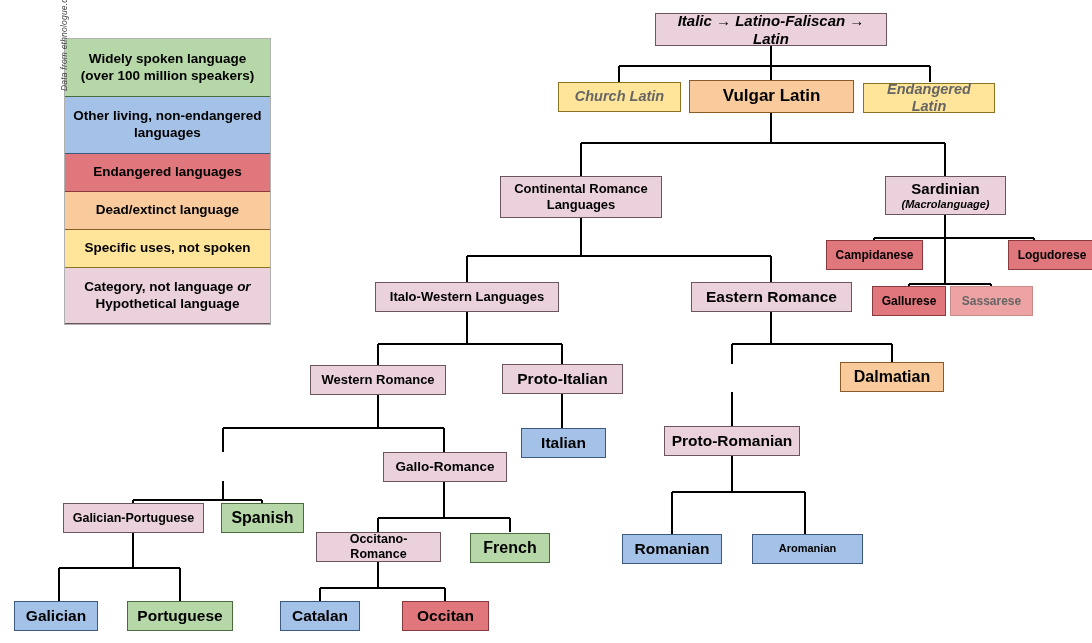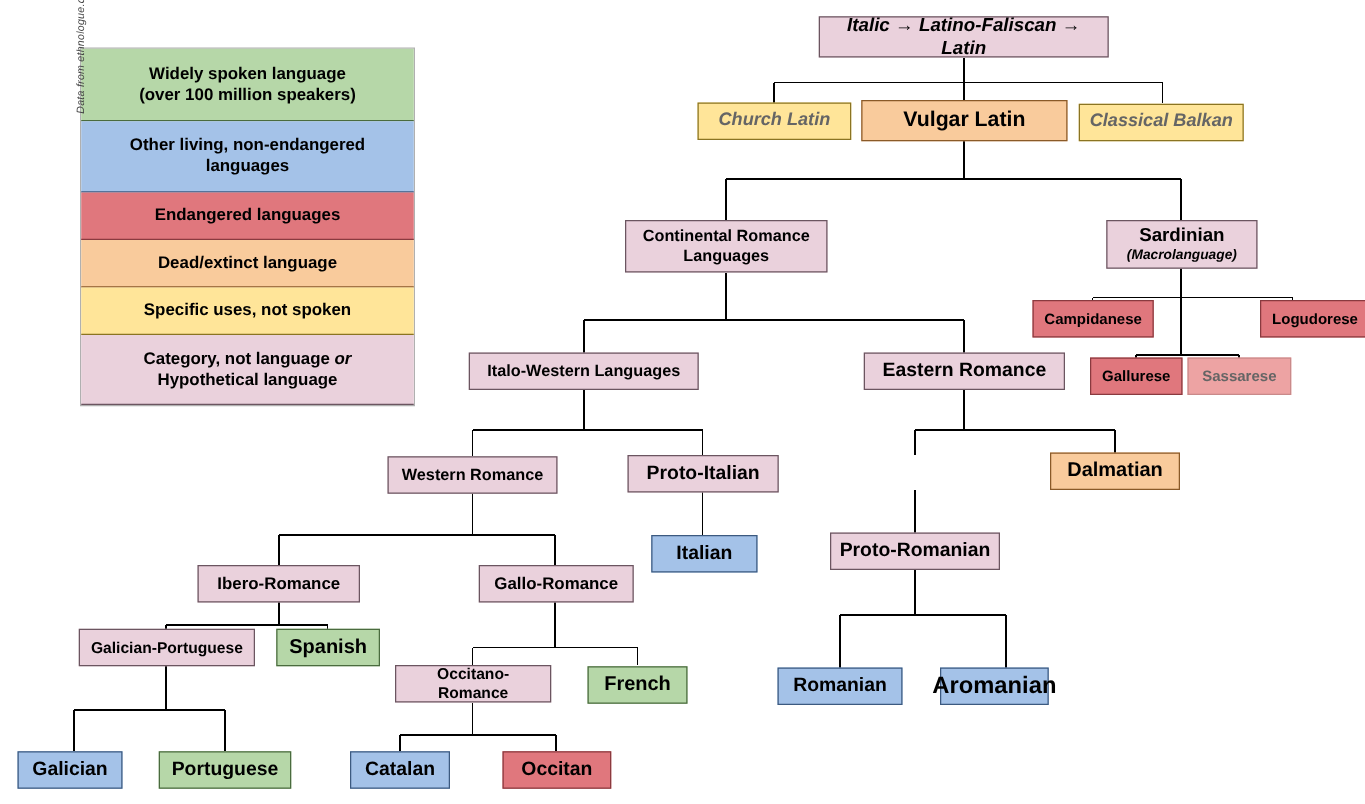--- a/index.html
+++ b/index.html
@@ -14,21 +14,21 @@
     background: #ffffff;
     font-family: "Liberation Sans", sans-serif;
     overflow: hidden;
   }
 
   
   #legend {
     position: absolute;
     left: 64px;
     top: 38px;
-    width: 268px;
+    width: 207px;
     border: 1px solid #b0b0b0;
     box-sizing: border-box;
   }
   .legend-row {
     box-sizing: border-box;
     border-bottom: 1px solid #b7b7b7;
     display: flex;
     align-items: center;
     justify-content: center;
     text-align: center;
@@ -208,21 +208,21 @@
       <span>Italic → Latino-Faliscan → Latin</span>
     </div>
 
     <div class="node c-yellow t-ital t-gray" style="left:558px;top:82px;width:123px;height:30px;font-size:14.5px">
       <span>Church Latin</span>
     </div>
     <div class="node c-orange t-bold" style="left:689px;top:80px;width:165px;height:33px;font-size:17px">
       <span>Vulgar Latin</span>
     </div>
     <div class="node c-yellow t-ital t-gray" style="left:863px;top:83px;width:132px;height:29px;font-size:14.5px">
-      <span>Classical Balkan</span>
+      <span>Endangered Latin</span>
     </div>
 
     <div class="node c-pink t-reg" style="left:500px;top:176px;width:162px;height:42px;font-size:13px;white-space:pre-line">
       <span>Continental Romance
 Languages</span>
     </div>
     <div class="node c-pink" style="left:885px;top:176px;width:121px;height:39px;">
       <span class="t-bold" style="font-size:15px">Sardinian</span>
       <span class="sub">(Macrolanguage)</span>
     </div>
@@ -256,23 +256,20 @@
     <div class="node c-orange t-bold" style="left:840px;top:362px;width:104px;height:30px;font-size:16px">
       <span>Dalmatian</span>
     </div>
 
     <div class="node c-blue t-bold" style="left:521px;top:428px;width:85px;height:28px;font-size:15.5px">
       <span>Italian</span>
     </div>
     <div class="node c-pink t-bold" style="left:664px;top:426px;width:136px;height:28px;font-size:15.5px">
       <span>Proto-Romanian</span>
     </div>
-    <div class="node c-pink t-reg" style="left:158px;top:452px;width:130px;height:28px;font-size:13.5px">
-      <span>Ibero-Romance</span>
-    </div>
     <div class="node c-pink t-reg" style="left:383px;top:452px;width:124px;height:28px;font-size:13.5px">
       <span>Gallo-Romance</span>
     </div>
 
     <div class="node c-pink t-reg" style="left:63px;top:503px;width:141px;height:28px;font-size:12.5px">
       <span>Galician-Portuguese</span>
     </div>
     <div class="node c-green t-bold" style="left:221px;top:503px;width:83px;height:30px;font-size:16px">
       <span>Spanish</span>
     </div>
@@ -291,18 +288,18 @@
     </div>
     <div class="node c-blue t-bold" style="left:280px;top:601px;width:80px;height:29px;font-size:15.5px">
       <span>Catalan</span>
     </div>
     <div class="node c-red t-bold" style="left:402px;top:601px;width:87px;height:29px;font-size:15.5px">
       <span>Occitan</span>
     </div>
     <div class="node c-blue t-bold" style="left:622px;top:534px;width:100px;height:29px;font-size:15.5px">
       <span>Romanian</span>
     </div>
-    <div class="node c-blue t-bold" style="left:752px;top:534px;width:87px;height:29px;font-size:19px">
+    <div class="node c-blue t-bold" style="left:752px;top:534px;width:111px;height:29px;font-size:11px">
       <span>Aromanian</span>
     </div>
 
   </div>
 </div>
 
 </body></html>

